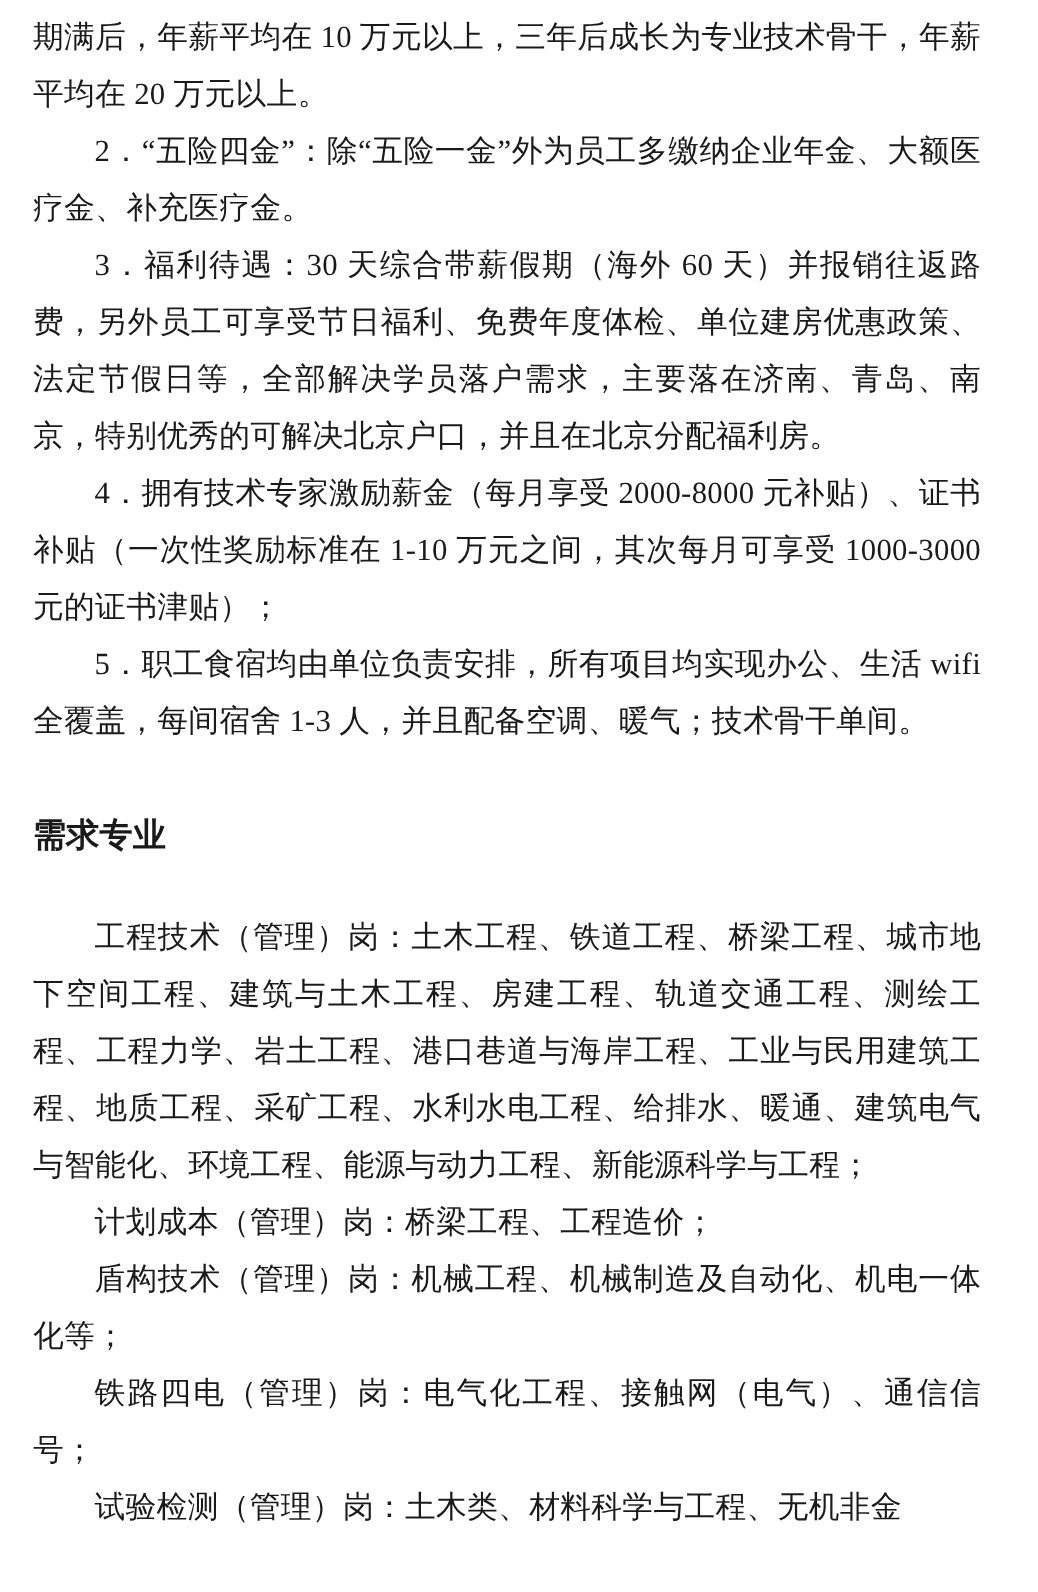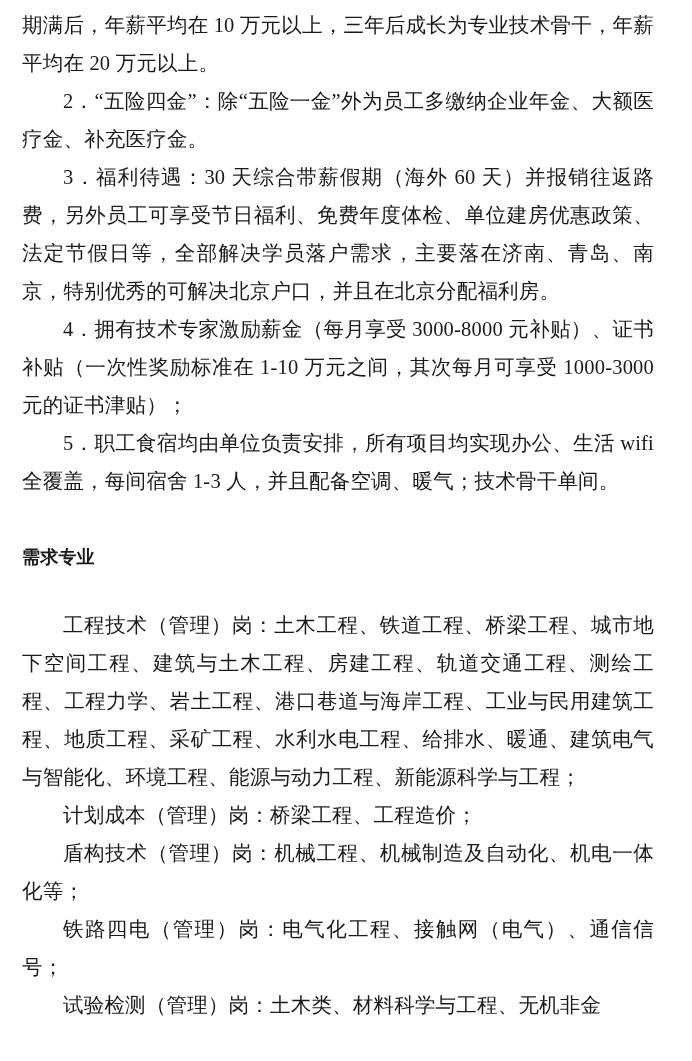--- a/index.html
+++ b/index.html
@@ -32,21 +32,21 @@
   .para {
     margin: 0;
     text-indent: 0;
   }
   .para.indent {
     text-indent: 2em;
   }
   .heading {
     margin: 0;
     font-weight: bold;
-    font-size: 18px;
+    font-size: 22px;
     line-height: 38px;
   }
   .spacer-lg {
     height: 38px;
   }
   .spacer-md {
     height: 30px;
   }
   .major-label {
     font-weight: normal;
@@ -57,21 +57,21 @@
 
 <div class="page">
   <div class="doc-body">
 
     <p class="para">期满后，年薪平均在 10 万元以上，三年后成长为专业技术骨干，年薪平均在 20 万元以上。</p>
 
     <p class="para indent">2．“五险四金”：除“五险一金”外为员工多缴纳企业年金、大额医疗金、补充医疗金。</p>
 
     <p class="para indent">3．福利待遇：30 天综合带薪假期（海外 60 天）并报销往返路费，另外员工可享受节日福利、免费年度体检、单位建房优惠政策、法定节假日等，全部解决学员落户需求，主要落在济南、青岛、南京，特别优秀的可解决北京户口，并且在北京分配福利房。</p>
 
-    <p class="para indent">4．拥有技术专家激励薪金（每月享受 3000-8000 元补贴）、证书补贴（一次性奖励标准在 1-10 万元之间，其次每月可享受 1000-3000 元的证书津贴）；</p>
+    <p class="para indent">4．拥有技术专家激励薪金（每月享受 2000-8000 元补贴）、证书补贴（一次性奖励标准在 1-10 万元之间，其次每月可享受 1000-3000 元的证书津贴）；</p>
 
     <p class="para indent">5．职工食宿均由单位负责安排，所有项目均实现办公、生活 wifi 全覆盖，每间宿舍 1-3 人，并且配备空调、暖气；技术骨干单间。</p>
 
     <div class="spacer-lg"></div>
 
     <p class="heading">需求专业</p>
 
     <div class="spacer-md"></div>
 
     <p class="para indent"><span class="major-label">工程技术（管理）岗</span><span>：</span><span>土木工程、铁道工程、桥梁工程、城市地下空间工程、建筑与土木工程、房建工程、轨道交通工程、测绘工程、工程力学、岩土工程、港口巷道与海岸工程、工业与民用建筑工程、地质工程、采矿工程、水利水电工程、给排水、暖通、建筑电气与智能化、环境工程、能源与动力工程、新能源科学与工程；</span></p>

